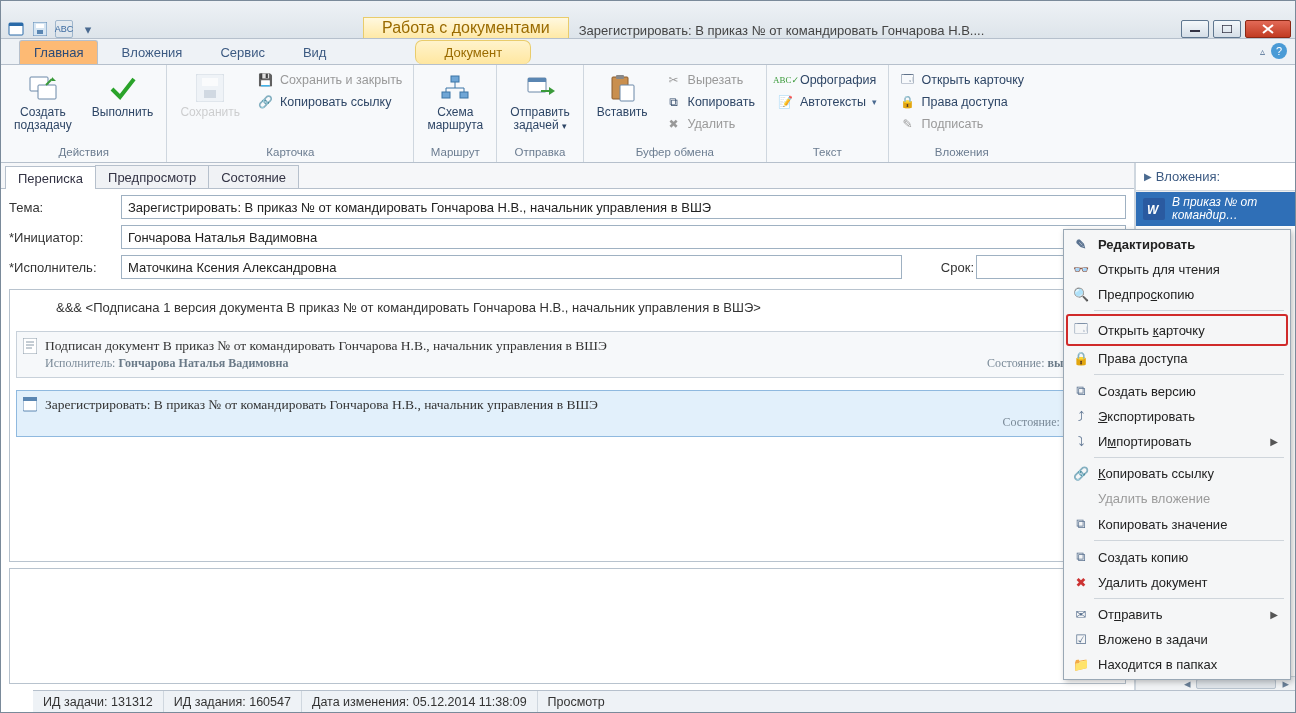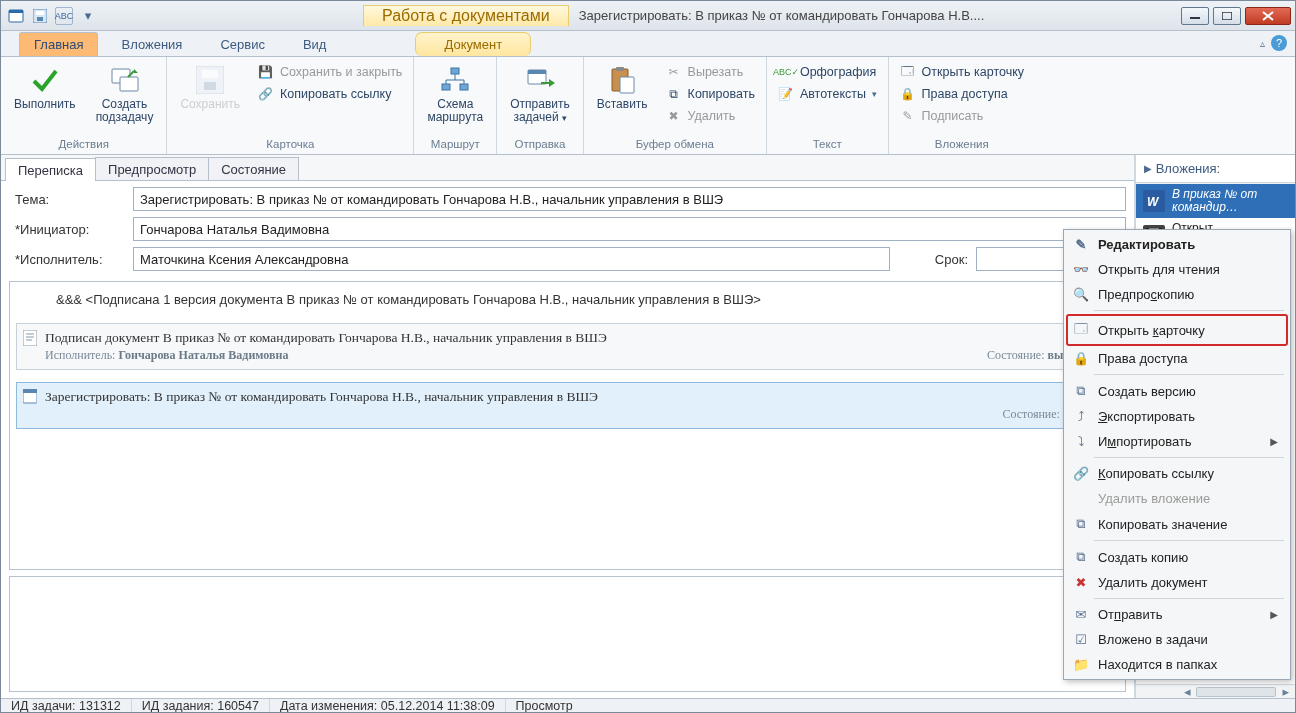--- a/index.html
+++ b/index.html
@@ -18,25 +18,25 @@
     border: 1px solid #7a8a9a;
     box-shadow: 0 0 0 1px #c8d0d8;
     display: flex;
     flex-direction: column;
     position: relative;
     overflow: hidden;
   }
 
   
   .titlebar {
-    height: 30px;
+    height: 38px;
     background: linear-gradient(#eef2f6, #dde4ea);
     border-bottom: 1px solid #b6c0cc;
     display: flex;
-    align-items: center;
+    align-items: flex-end;
   }
   .qat { display: flex; align-items: center; gap: 6px; padding: 0 6px; }
   .qat-icon {
     width: 18px; height: 18px;
     display: flex; align-items: center; justify-content: center;
     border-radius: 2px;
   }
   .title-context {
     background: linear-gradient(#fff8df, #ffe9a6);
     border: 1px solid #e9cc6b;
@@ -130,21 +130,21 @@
     flex:1;
     display:flex;
     min-height:0;
   }
   .left-pane { flex:1; display:flex; flex-direction:column; border-right:1px solid #cfd7df; min-width:0;}
   .right-pane { width: 160px; background:#fff; display:flex; flex-direction:column; border-left:1px solid #cfd7df; position: relative;}
   .ltabs { display:flex; border-bottom:1px solid #b6c0cc; height:26px; background:#f6f7f9;}
   .ltab { padding:4px 12px; border:1px solid #b6c0cc; border-bottom:none; background:#f0f2f5; margin-top:2px; margin-left:-1px; color:#334;}
   .ltab.first{ margin-left:4px;}
   .ltab.active{ background:#fff; position:relative; top:1px;}
-  .form { padding:6px 8px; display:grid; grid-template-columns: 110px 1fr 70px 150px; gap:6px 8px; align-items:center;margin-left:6px;}
+  .form { padding:6px 8px; display:grid; grid-template-columns: 110px 1fr 70px 150px; gap:6px 2px; align-items:center;}
   .flabel { color:#333; }
   .finput {
     border:1px solid #9fb1c2;
     background:#fff;
     padding:3px 6px;
     font-size:13px;
     height:24px;
     overflow:hidden; white-space:nowrap;
     display:flex; align-items:center;
   }
@@ -192,25 +192,25 @@
   }
   .attachment.selected { background:#2f6fb7; color:#fff; font-style:italic;}
   .attachment .aicon { width:24px; height:24px; flex:0 0 24px; display:flex;align-items:center;justify-content:center;}
   .attachment .atext { line-height:1.1; overflow:hidden;}
   .rside-scroll { flex:1; overflow:auto; border-top:1px solid #eee;}
   .rside-hscroll { height:14px; border-top:1px solid #cfd7df; background:#f1f3f5; display:flex; align-items:center; justify-content:flex-end; padding-right:6px;}
   .hscroll-track { width:80px; height:10px; background:#dfe4e9; border:1px solid #b8c3ce; border-radius:2px; }
 
   
   .statusbar {
-    height:14px;
+    height:22px;
     background:#eef2f6;
     border-top:1px solid #b6c0cc;
     display:flex; align-items:center;
-    font-size:12.5px; color:#333;
+    font-size:12.5px; color:#333;margin-left:32px;
   }
   .statusbar .cell { padding:0 10px; border-left:1px solid #cfd7df; height:100%; display:flex; align-items:center;}
   .statusbar .cell:first-child { border-left:none;}
 
   
   .ctxmenu {
     position:absolute;
     top: 228px;
     right: 4px;
     width: 228px;
@@ -293,37 +293,37 @@
       <span class="rhelp-arrow">▵</span>
       <span class="rhelp-btn">?</span>
     </div>
   </div>
 
   <div class="ribbon">
 
     <div class="rgroup">
       <div class="rgroup-body">
         <div class="bigbtn">
-          <span class="bicon icon-check">
-              <svg width="30" height="26">
-                <path d="M4 14 L12 22 L26 4"></path>
-              </svg>
-            </span>
-          <span class="blabel">Выполнить</span>
-        </div>
-        <div class="bigbtn">
           <span class="bicon">
               <svg width="30" height="26">
                 <rect x="2" y="2" width="18" height="14" rx="1" fill="#fff" stroke="#6a88a8"></rect>
                 <rect x="10" y="10" width="18" height="14" rx="1" fill="#fff" stroke="#6a88a8"></rect>
                 <path d="M18 10 L24 4" stroke="#3a9a3a" stroke-width="2"></path>
                 <polygon points="24,2 28,6 24,6" fill="#3a9a3a"></polygon>
               </svg>
             </span>
           <span class="blabel"><span>Создать</span><br><span>подзадачу</span></span>
+        </div>
+        <div class="bigbtn">
+          <span class="bicon icon-check">
+              <svg width="30" height="26">
+                <path d="M4 14 L12 22 L26 4"></path>
+              </svg>
+            </span>
+          <span class="blabel">Выполнить</span>
         </div>
       </div>
       <div class="rgroup-label">Действия</div>
     </div>
 
     <div class="rgroup">
       <div class="rgroup-body">
         <div class="bigbtn" style="opacity:0.45">
           <span class="bicon">
               <svg width="28" height="28">
@@ -409,21 +409,21 @@
             </div>
         </div>
       </div>
       <div class="rgroup-label">Буфер обмена</div>
     </div>
 
     <div class="rgroup">
       <div class="rgroup-body">
         <div class="smallbtn-col">
           <div class="smallbtn">
-              <span class="si" style="font-size:9px;color:#3a9a3a;">ABC✓</span>
+              <span class="si" style="font-size:9px;color:#3a9a3a;font-family:Liberation Serif, serif;">ABC✓</span>
               <span>Орфография</span>
             </div>
           <div class="smallbtn">
               <span class="si">📝</span>
               <span>Автотексты</span> 
               <span style="font-size:9px;color:#4a6a90;">▾</span>
             </div>
         </div>
       </div>
       <div class="rgroup-label">Текст</div>

